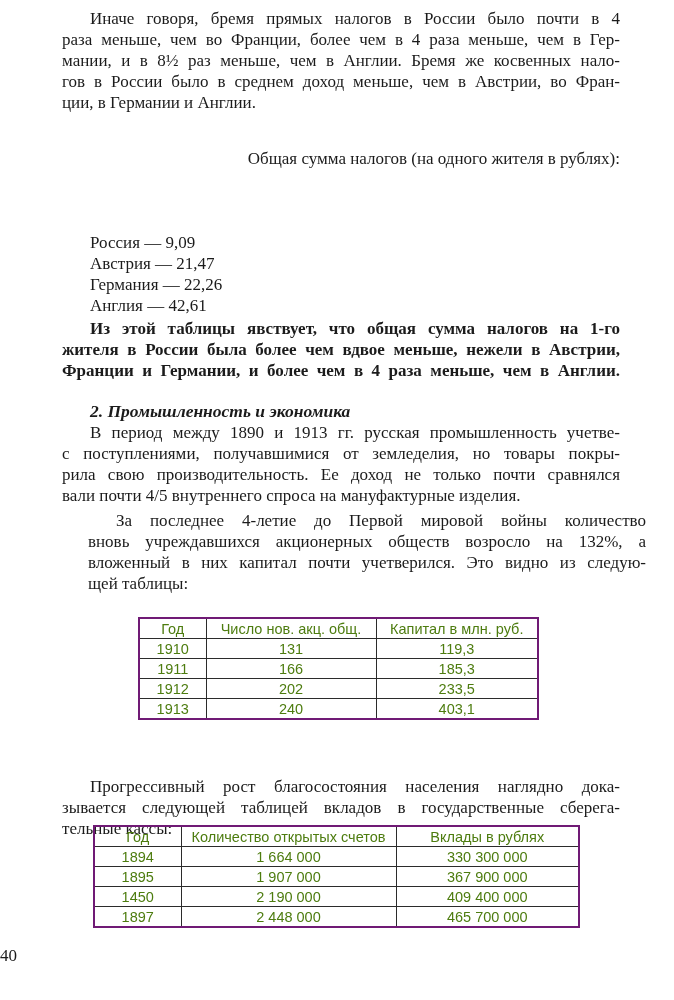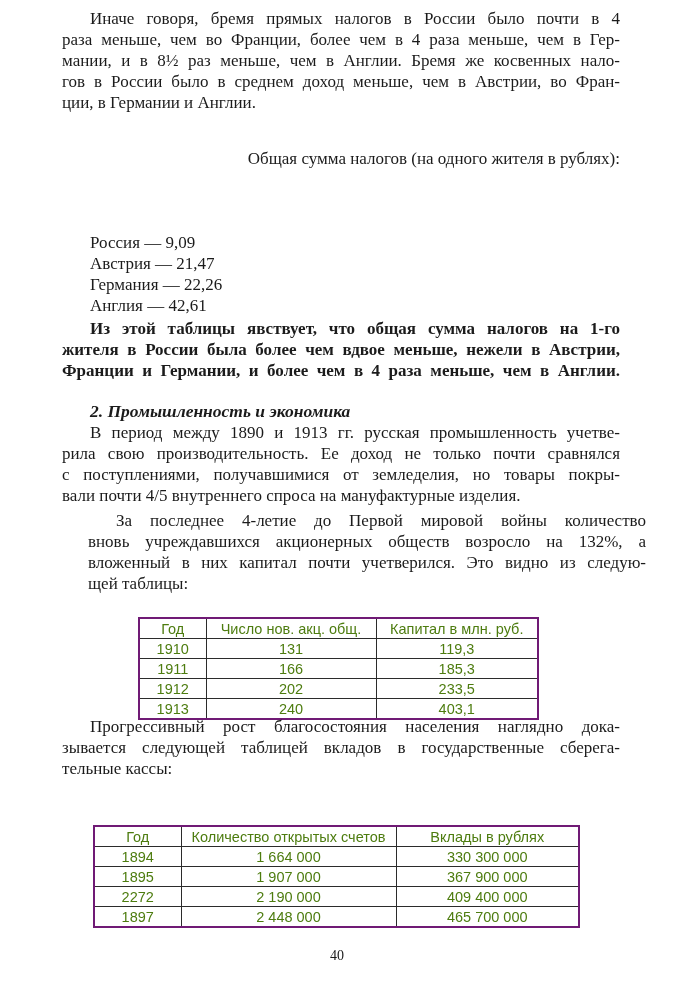--- a/index.html
+++ b/index.html
@@ -72,22 +72,22 @@
     white-space: nowrap;
     overflow: hidden;
   }
   #companies-table { left: 138px; top: 617px; width: 399px; }
   #savings-table   { left: 93px;  top: 825px; width: 485px; }
   .page-number {
     position: absolute;
     top: 946px;
     left: 0;
     width: 100%;
-    text-align: center;
-    font-size: 14px;
+    text-align: left;
+    font-size: 17px;
     line-height: 20px;
   }
 </style>
 </head>
 <body>
 
 <div class="page">
 
   <div class="block" style="top:8px;">
     <div class="line first">Иначе говоря, бремя прямых налогов в России было почти в 4</div>
@@ -113,22 +113,22 @@
     <div class="line">жителя в России была более чем вдвое меньше, нежели в Австрии,</div>
     <div class="line">Франции и Германии, и более чем в 4 раза меньше, чем в Англии.</div>
   </div>
 
   <div class="block" style="top:400px;">
     <div class="heading-line">2. Промышленность и экономика</div>
   </div>
 
   <div class="block" style="top:422px;">
     <div class="line first">В период между 1890 и 1913 гг. русская промышленность учетве-</div>
+    <div class="line">с поступлениями, получавшимися от земледелия, но товары покры-</div>
     <div class="line">рила свою производительность. Ее доход не только почти сравнялся</div>
-    <div class="line">с поступлениями, получавшимися от земледелия, но товары покры-</div>
     <div class="line nolast">вали почти 4/5 внутреннего спроса на мануфактурные изделия.</div>
   </div>
 
   <div class="block" style="top:510px;margin-left:26px;">
     <div class="line first">За последнее 4-летие до Первой мировой войны количество</div>
     <div class="line">вновь учреждавшихся акционерных обществ возросло на 132%, а</div>
     <div class="line">вложенный в них капитал почти учетверился. Это видно из следую-</div>
     <div class="line nolast">щей таблицы:</div>
   </div>
 
@@ -162,21 +162,21 @@
         <td>233,5</td>
       </tr>
       <tr>
         <td>1913</td>
         <td>240</td>
         <td>403,1</td>
       </tr>
     </tbody>
   </table>
 
-  <div class="block" style="top:716px;">
+  <div class="block" style="top:776px;">
     <div class="line first">Прогрессивный рост благосостояния населения наглядно дока-</div>
     <div class="line">зывается следующей таблицей вкладов в государственные сберега-</div>
     <div class="line nolast">тельные кассы:</div>
   </div>
 
   <table class="datatable" id="savings-table">
     <colgroup>
         <col style="width:87px">
         <col style="width:215px">
         <col style="width:183px">
@@ -193,21 +193,21 @@
         <td>1894</td>
         <td>1 664 000</td>
         <td>330 300 000</td>
       </tr>
       <tr>
         <td>1895</td>
         <td>1 907 000</td>
         <td>367 900 000</td>
       </tr>
       <tr>
-        <td>2272</td>
+        <td>1450</td>
         <td>2 190 000</td>
         <td>409 400 000</td>
       </tr>
       <tr>
         <td>1897</td>
         <td>2 448 000</td>
         <td>465 700 000</td>
       </tr>
     </tbody>
   </table>

